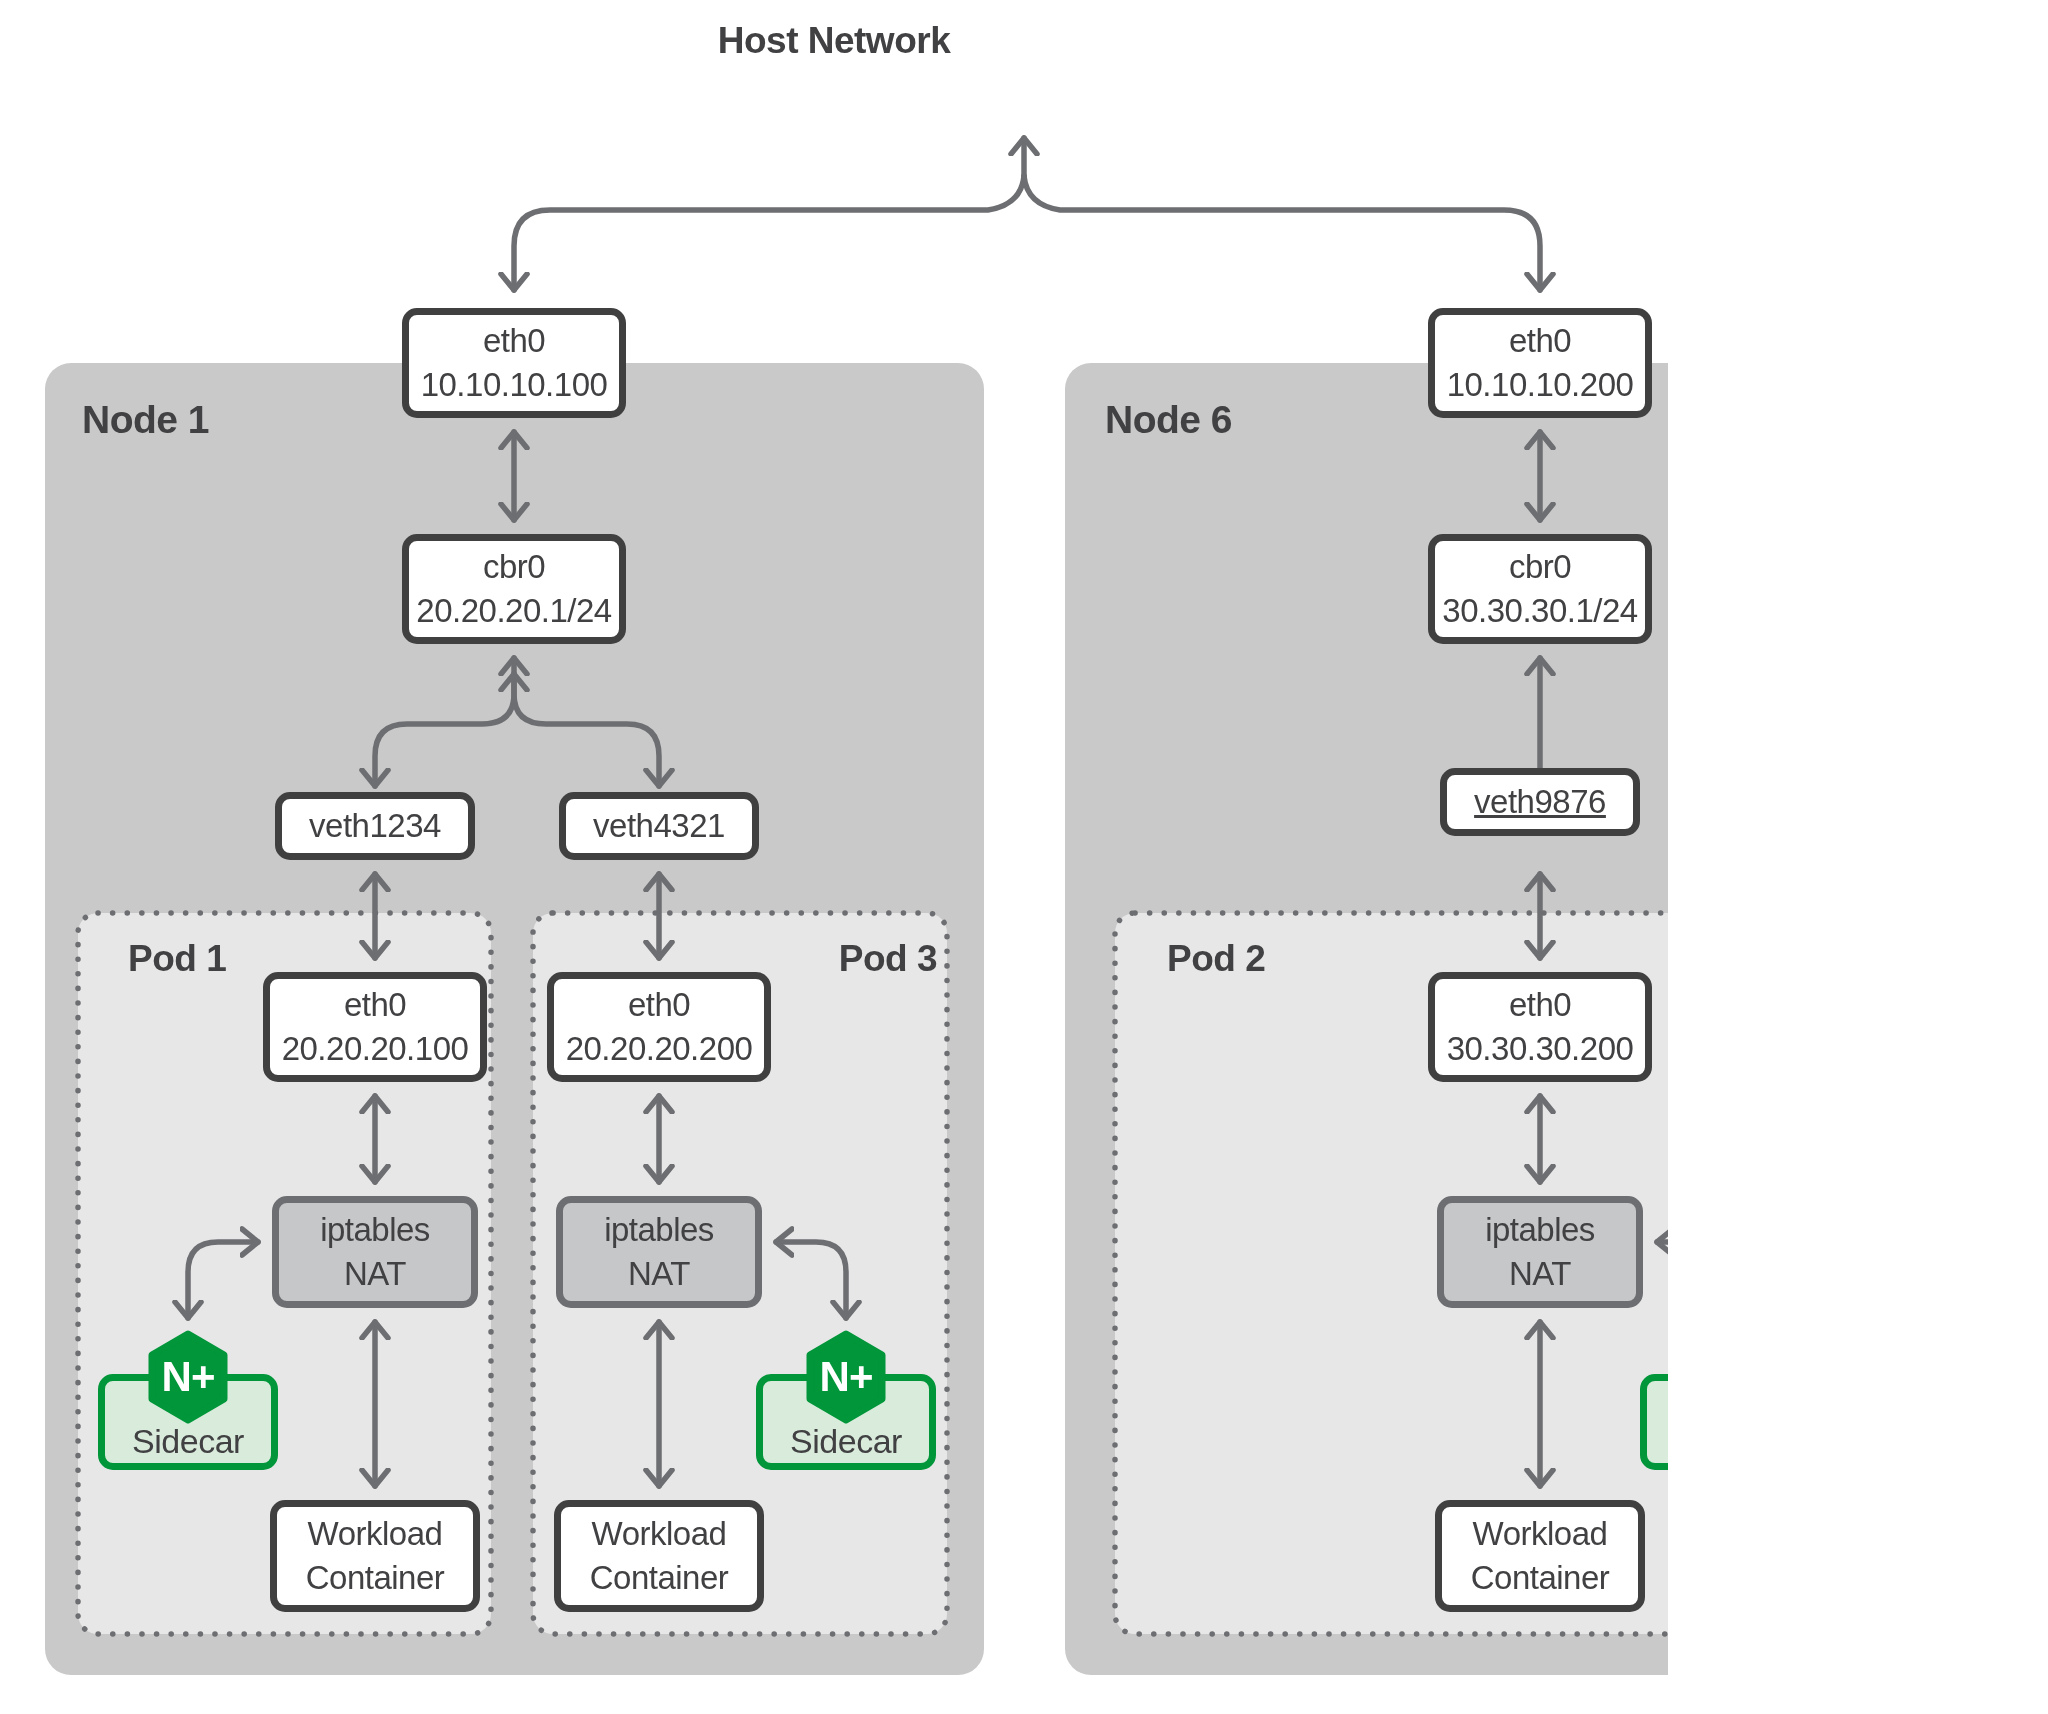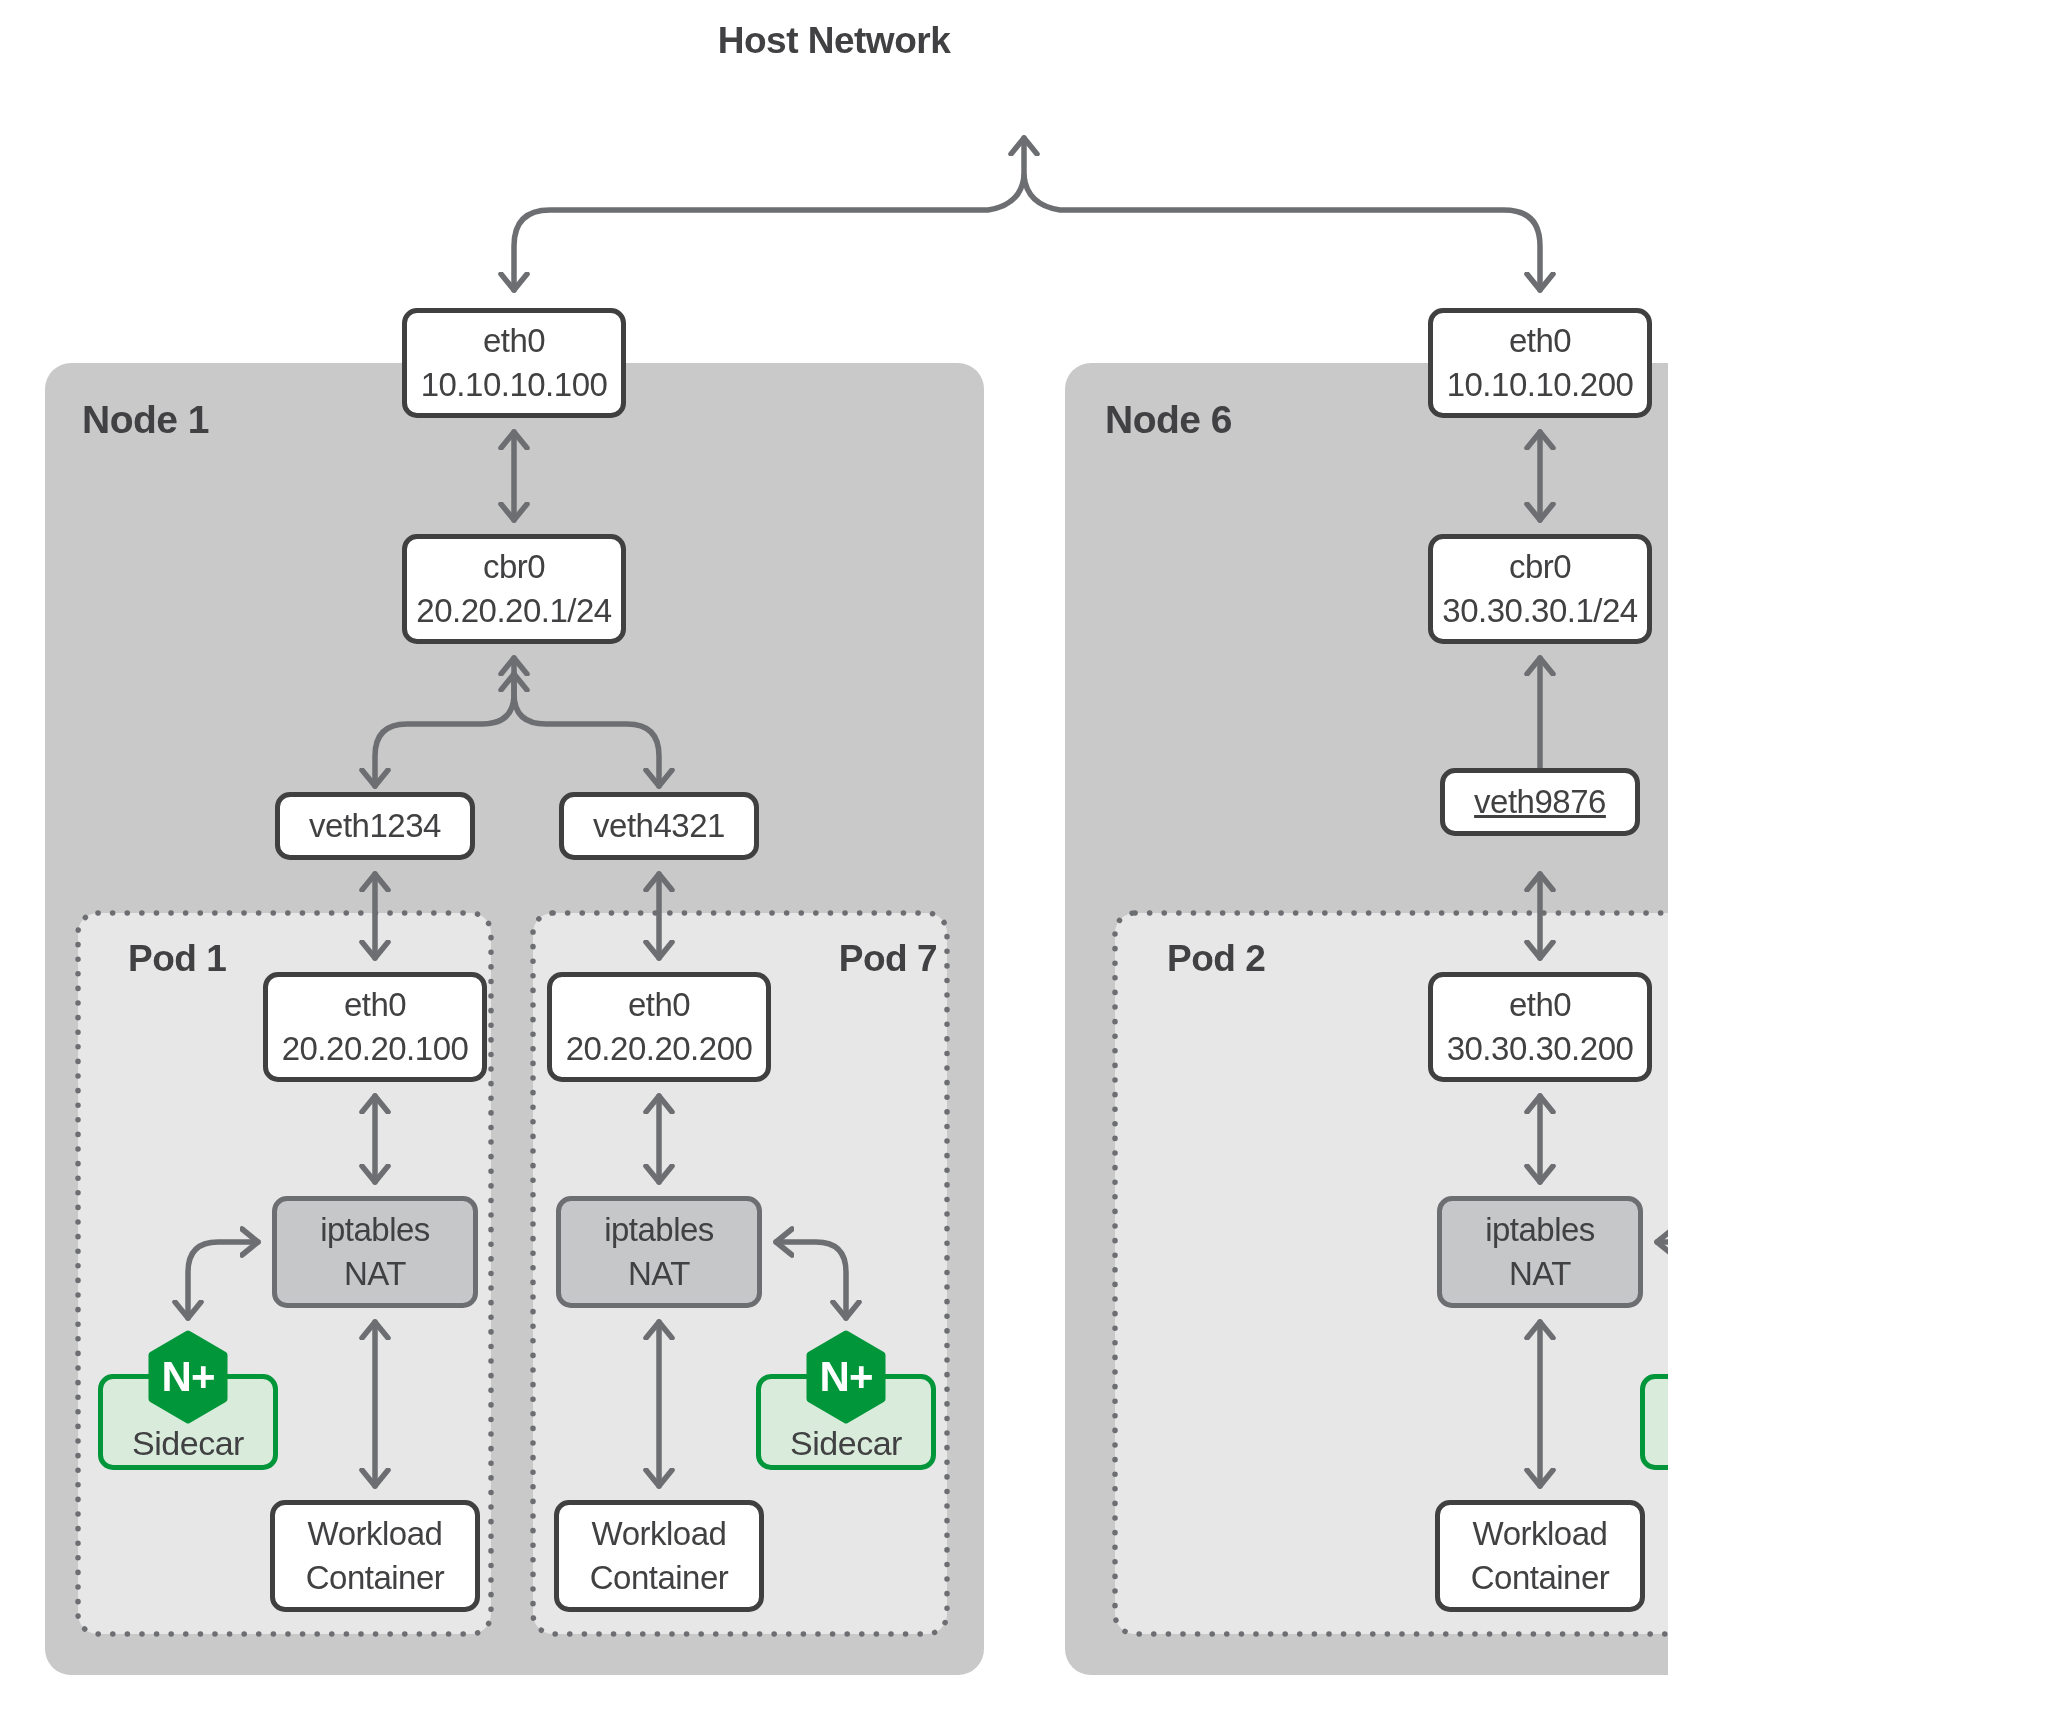--- a/index.html
+++ b/index.html
@@ -42,21 +42,21 @@
     fill:#e7e7e8;
     stroke:#6d6e71; stroke-width:5.5;
     stroke-linecap:round;
     stroke-dasharray:0.1 14.5;
   }
 
   
   .box {
     position:absolute;
     background:#ffffff;
-    border:5px solid #404040;
+    border:7px solid #404040;
     border-radius:15px;
     display:flex; flex-direction:column;
     align-items:center; justify-content:center;
     text-align:center;
     font-size:33px;
     line-height:44px;
     letter-spacing:-0.5px;
     z-index:3;
     box-sizing:border-box;
   }
@@ -141,21 +141,21 @@
     <path class="wire a-both" d="M 375 1322 L 375 1486"></path>
     <path class="wire a-both" d="M 659 1322 L 659 1486"></path>
     <path class="wire a-both" d="M 1540 1322 L 1540 1486"></path>
 
     <path class="wire a-both" d="M 188 1318 L 188 1272 Q 188 1242 218 1242 L 258 1242"></path>
     <path class="wire a-both" d="M 846 1318 L 846 1272 Q 846 1242 816 1242 L 776 1242"></path>
     <path class="wire a-both" d="M 1730 1318 L 1730 1272 Q 1730 1242 1700 1242 L 1657 1242"></path>
   </svg>
 
   <div class="pod-label" style="left:108px; top:938px;">Pod 1</div>
-  <div class="pod-label" style="left:731px; top:938px; width:186px; text-align:right;">Pod 7</div>
+  <div class="pod-label" style="left:731px; top:938px; width:186px; text-align:right;">Pod 3</div>
   <div class="pod-label" style="left:1147px; top:938px;">Pod 2</div>
 
   <div class="box" style="left:402px; top:308px; width:224px; height:110px;">
     <span>eth0</span>
     <span>10.10.10.100</span>
   </div>
   <div class="box" style="left:402px; top:534px; width:224px; height:110px;">
     <span>cbr0</span>
     <span>20.20.20.1/24</span>
   </div>

